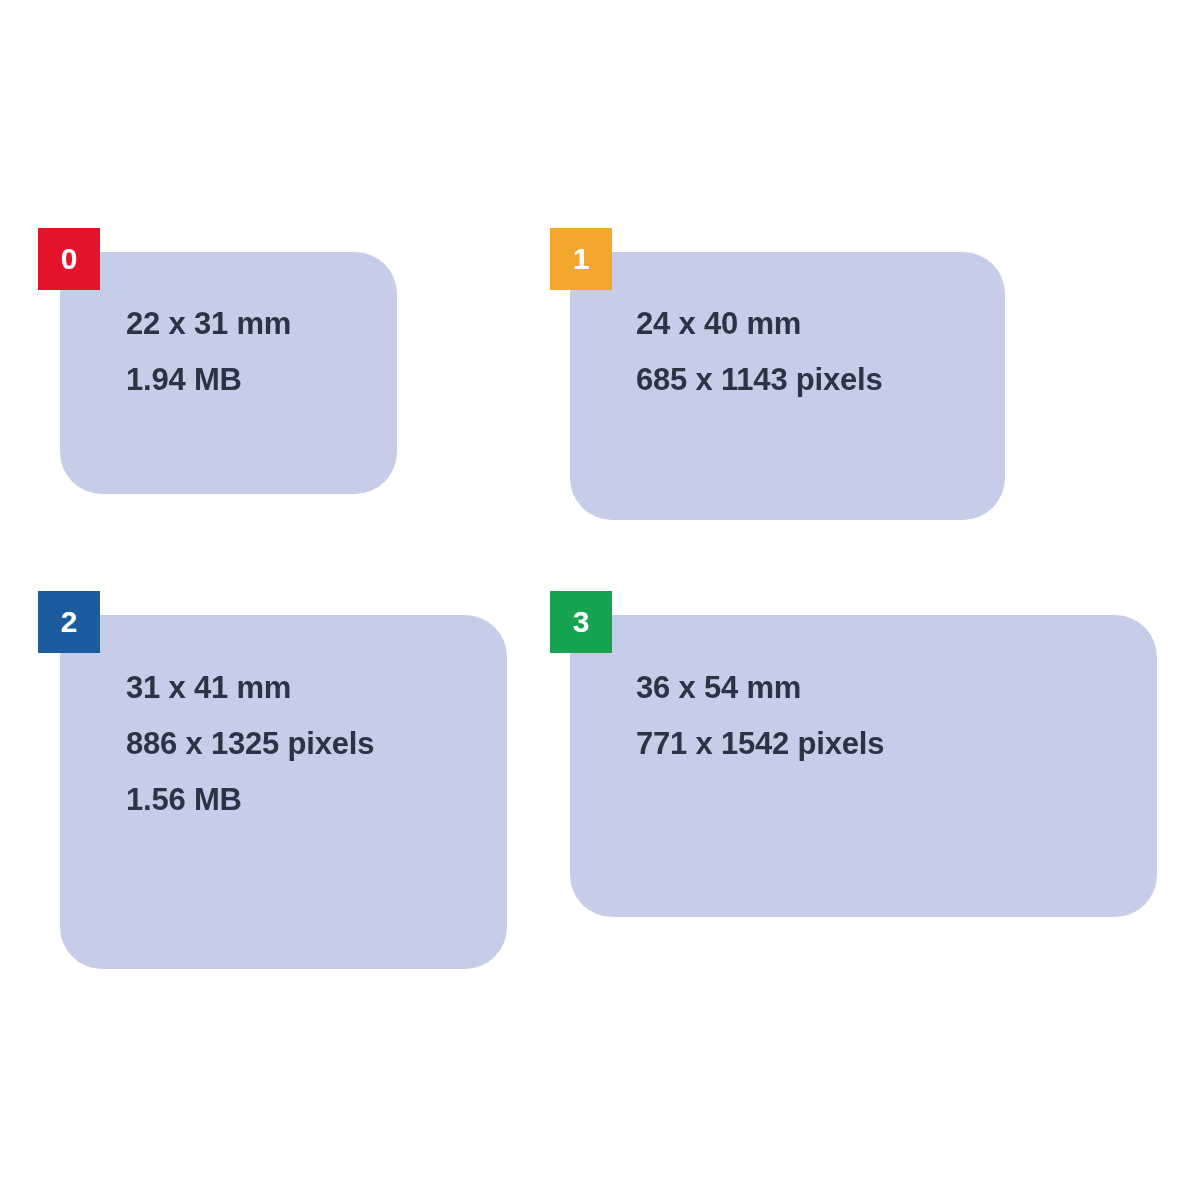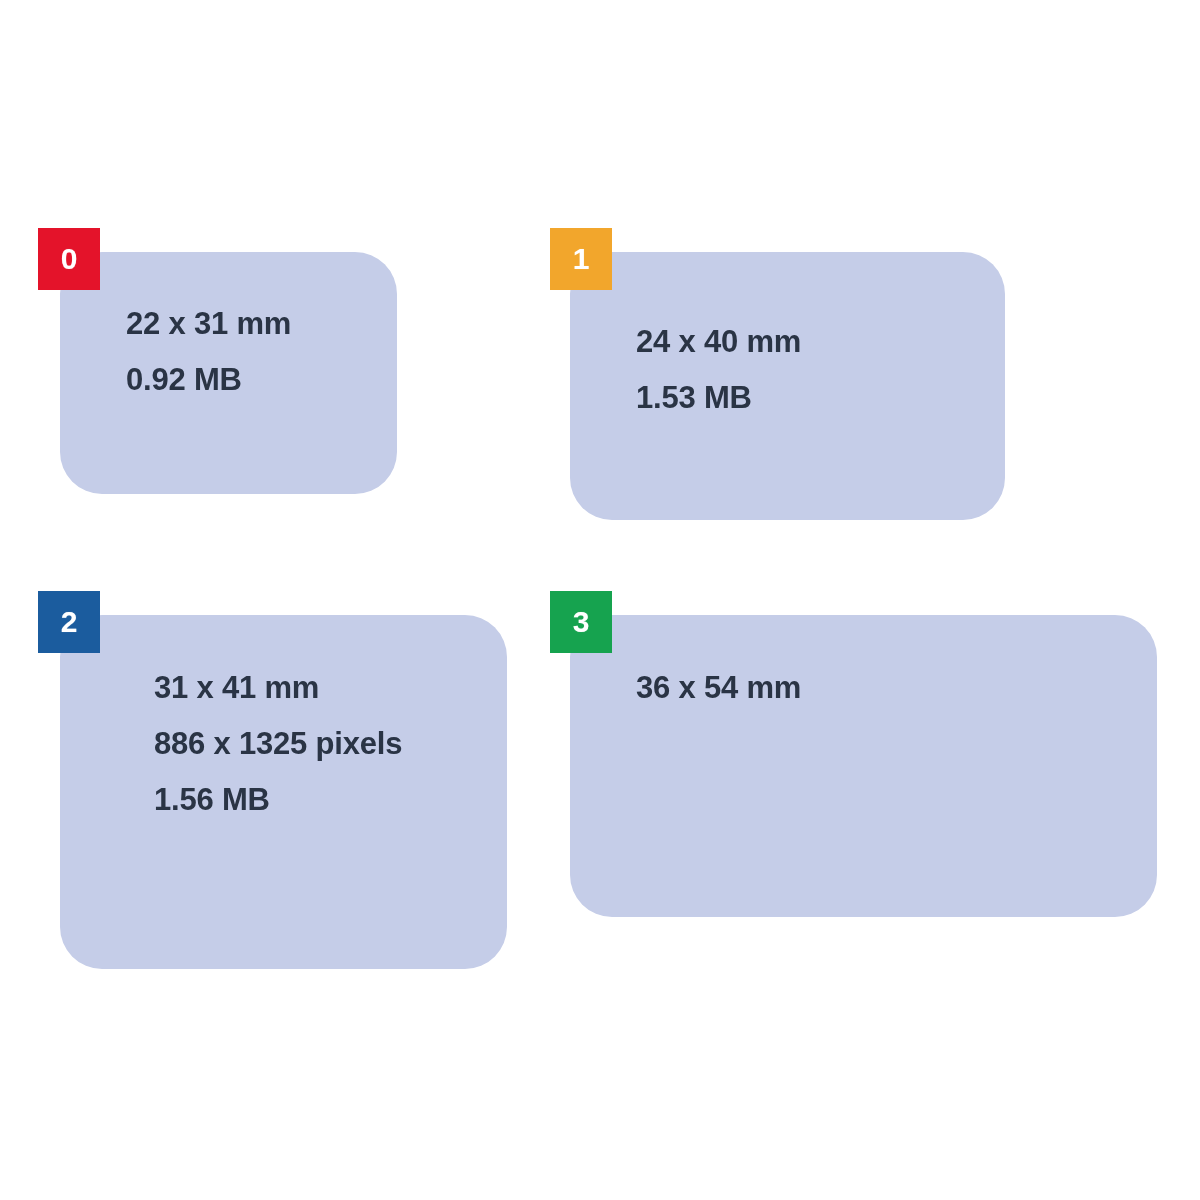--- a/index.html
+++ b/index.html
@@ -66,54 +66,54 @@
     display: block;
   }
 
   
   #card-0 .card-badge { left: 38px;  top: 228px; }
   #card-0 .card-panel { left: 60px;  top: 252px; width: 337px; height: 242px; }
   #card-0 .card-text  { left: 126px; top: 296px; }
 
   #card-1 .card-badge { left: 550px; top: 228px; }
   #card-1 .card-panel { left: 570px; top: 252px; width: 435px; height: 268px; }
-  #card-1 .card-text  { left: 636px; top: 314px; }
+  #card-1 .card-text  { left: 636px; top: 296px; }
 
   #card-2 .card-badge { left: 38px;  top: 591px; }
   #card-2 .card-panel { left: 60px;  top: 615px; width: 447px; height: 354px; }
-  #card-2 .card-text  { left: 126px; top: 660px; margin-left: 28px; }
+  #card-2 .card-text  { left: 126px; top: 660px; }
 
   #card-3 .card-badge { left: 550px; top: 591px; }
   #card-3 .card-panel { left: 570px; top: 615px; width: 587px; height: 302px; }
   #card-3 .card-text  { left: 636px; top: 660px; }
 </style>
 </head>
 <body style="background: rgb(255, 255, 255);">
 
 <div id="stage">
 
   <div class="card-group" id="card-0">
     <div class="card-panel" style="background: rgb(197, 205, 232);"></div>
     <div class="card-badge" style="background: rgb(228, 19, 42); color: rgb(255, 255, 255);">
       <span>0</span>
     </div>
     <div class="card-text" style="color: rgb(42, 52, 69);">
       <span class="line">22 x 31 mm</span>
-      <span class="line">0.92 MB</span>
+      <span class="line">1.94 MB</span>
     </div>
   </div>
 
   <div class="card-group" id="card-1">
     <div class="card-panel" style="background: rgb(197, 205, 232);"></div>
     <div class="card-badge" style="background: rgb(242, 166, 44); color: rgb(255, 255, 255);">
       <span>1</span>
     </div>
     <div class="card-text" style="color: rgb(42, 52, 69);">
       <span class="line">24 x 40 mm</span>
-      <span class="line">1.53 MB</span>
+      <span class="line">685 x 1143 pixels</span>
     </div>
   </div>
 
   <div class="card-group" id="card-2">
     <div class="card-panel" style="background: rgb(197, 205, 232);"></div>
     <div class="card-badge" style="background: rgb(27, 92, 158); color: rgb(255, 255, 255);">
       <span>2</span>
     </div>
     <div class="card-text" style="color: rgb(42, 52, 69);">
       <span class="line">31 x 41 mm</span>
@@ -122,16 +122,17 @@
     </div>
   </div>
 
   <div class="card-group" id="card-3">
     <div class="card-panel" style="background: rgb(197, 205, 232);"></div>
     <div class="card-badge" style="background: rgb(22, 163, 79); color: rgb(255, 255, 255);">
       <span>3</span>
     </div>
     <div class="card-text" style="color: rgb(42, 52, 69);">
       <span class="line">36 x 54 mm</span>
+      <span class="line">771 x 1542 pixels</span>
     </div>
   </div>
 
 </div>
 
 </body></html>

